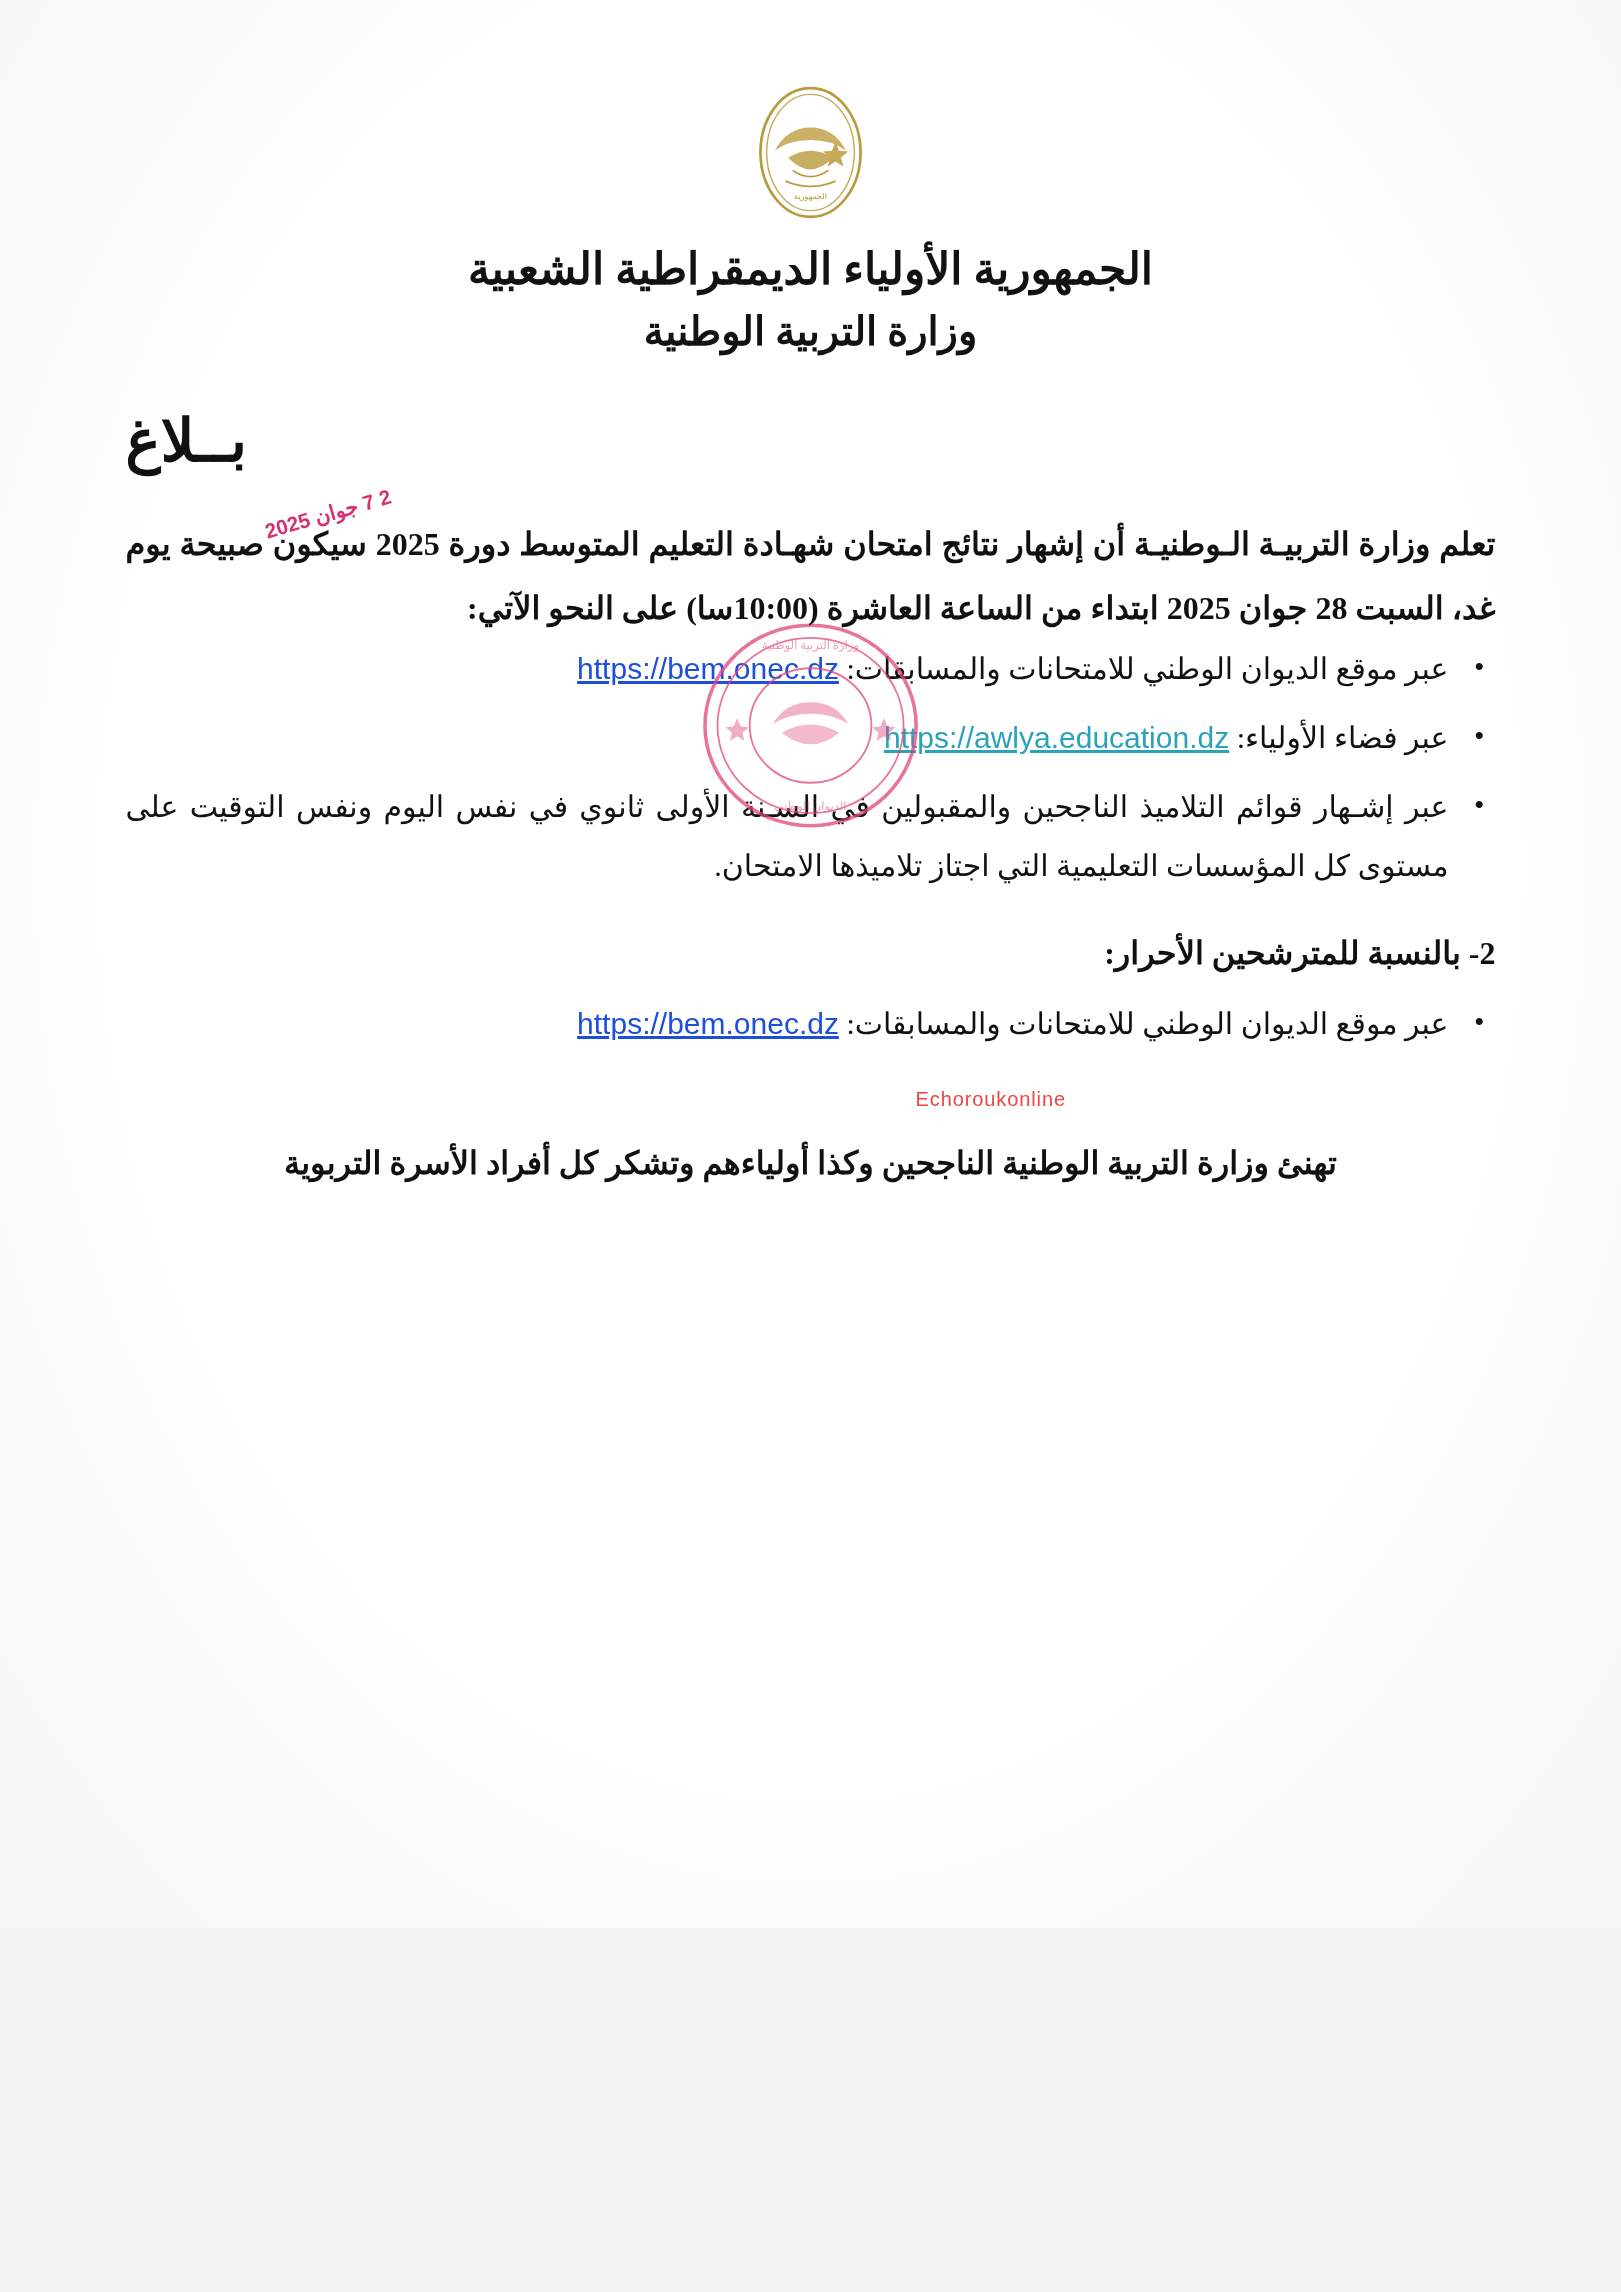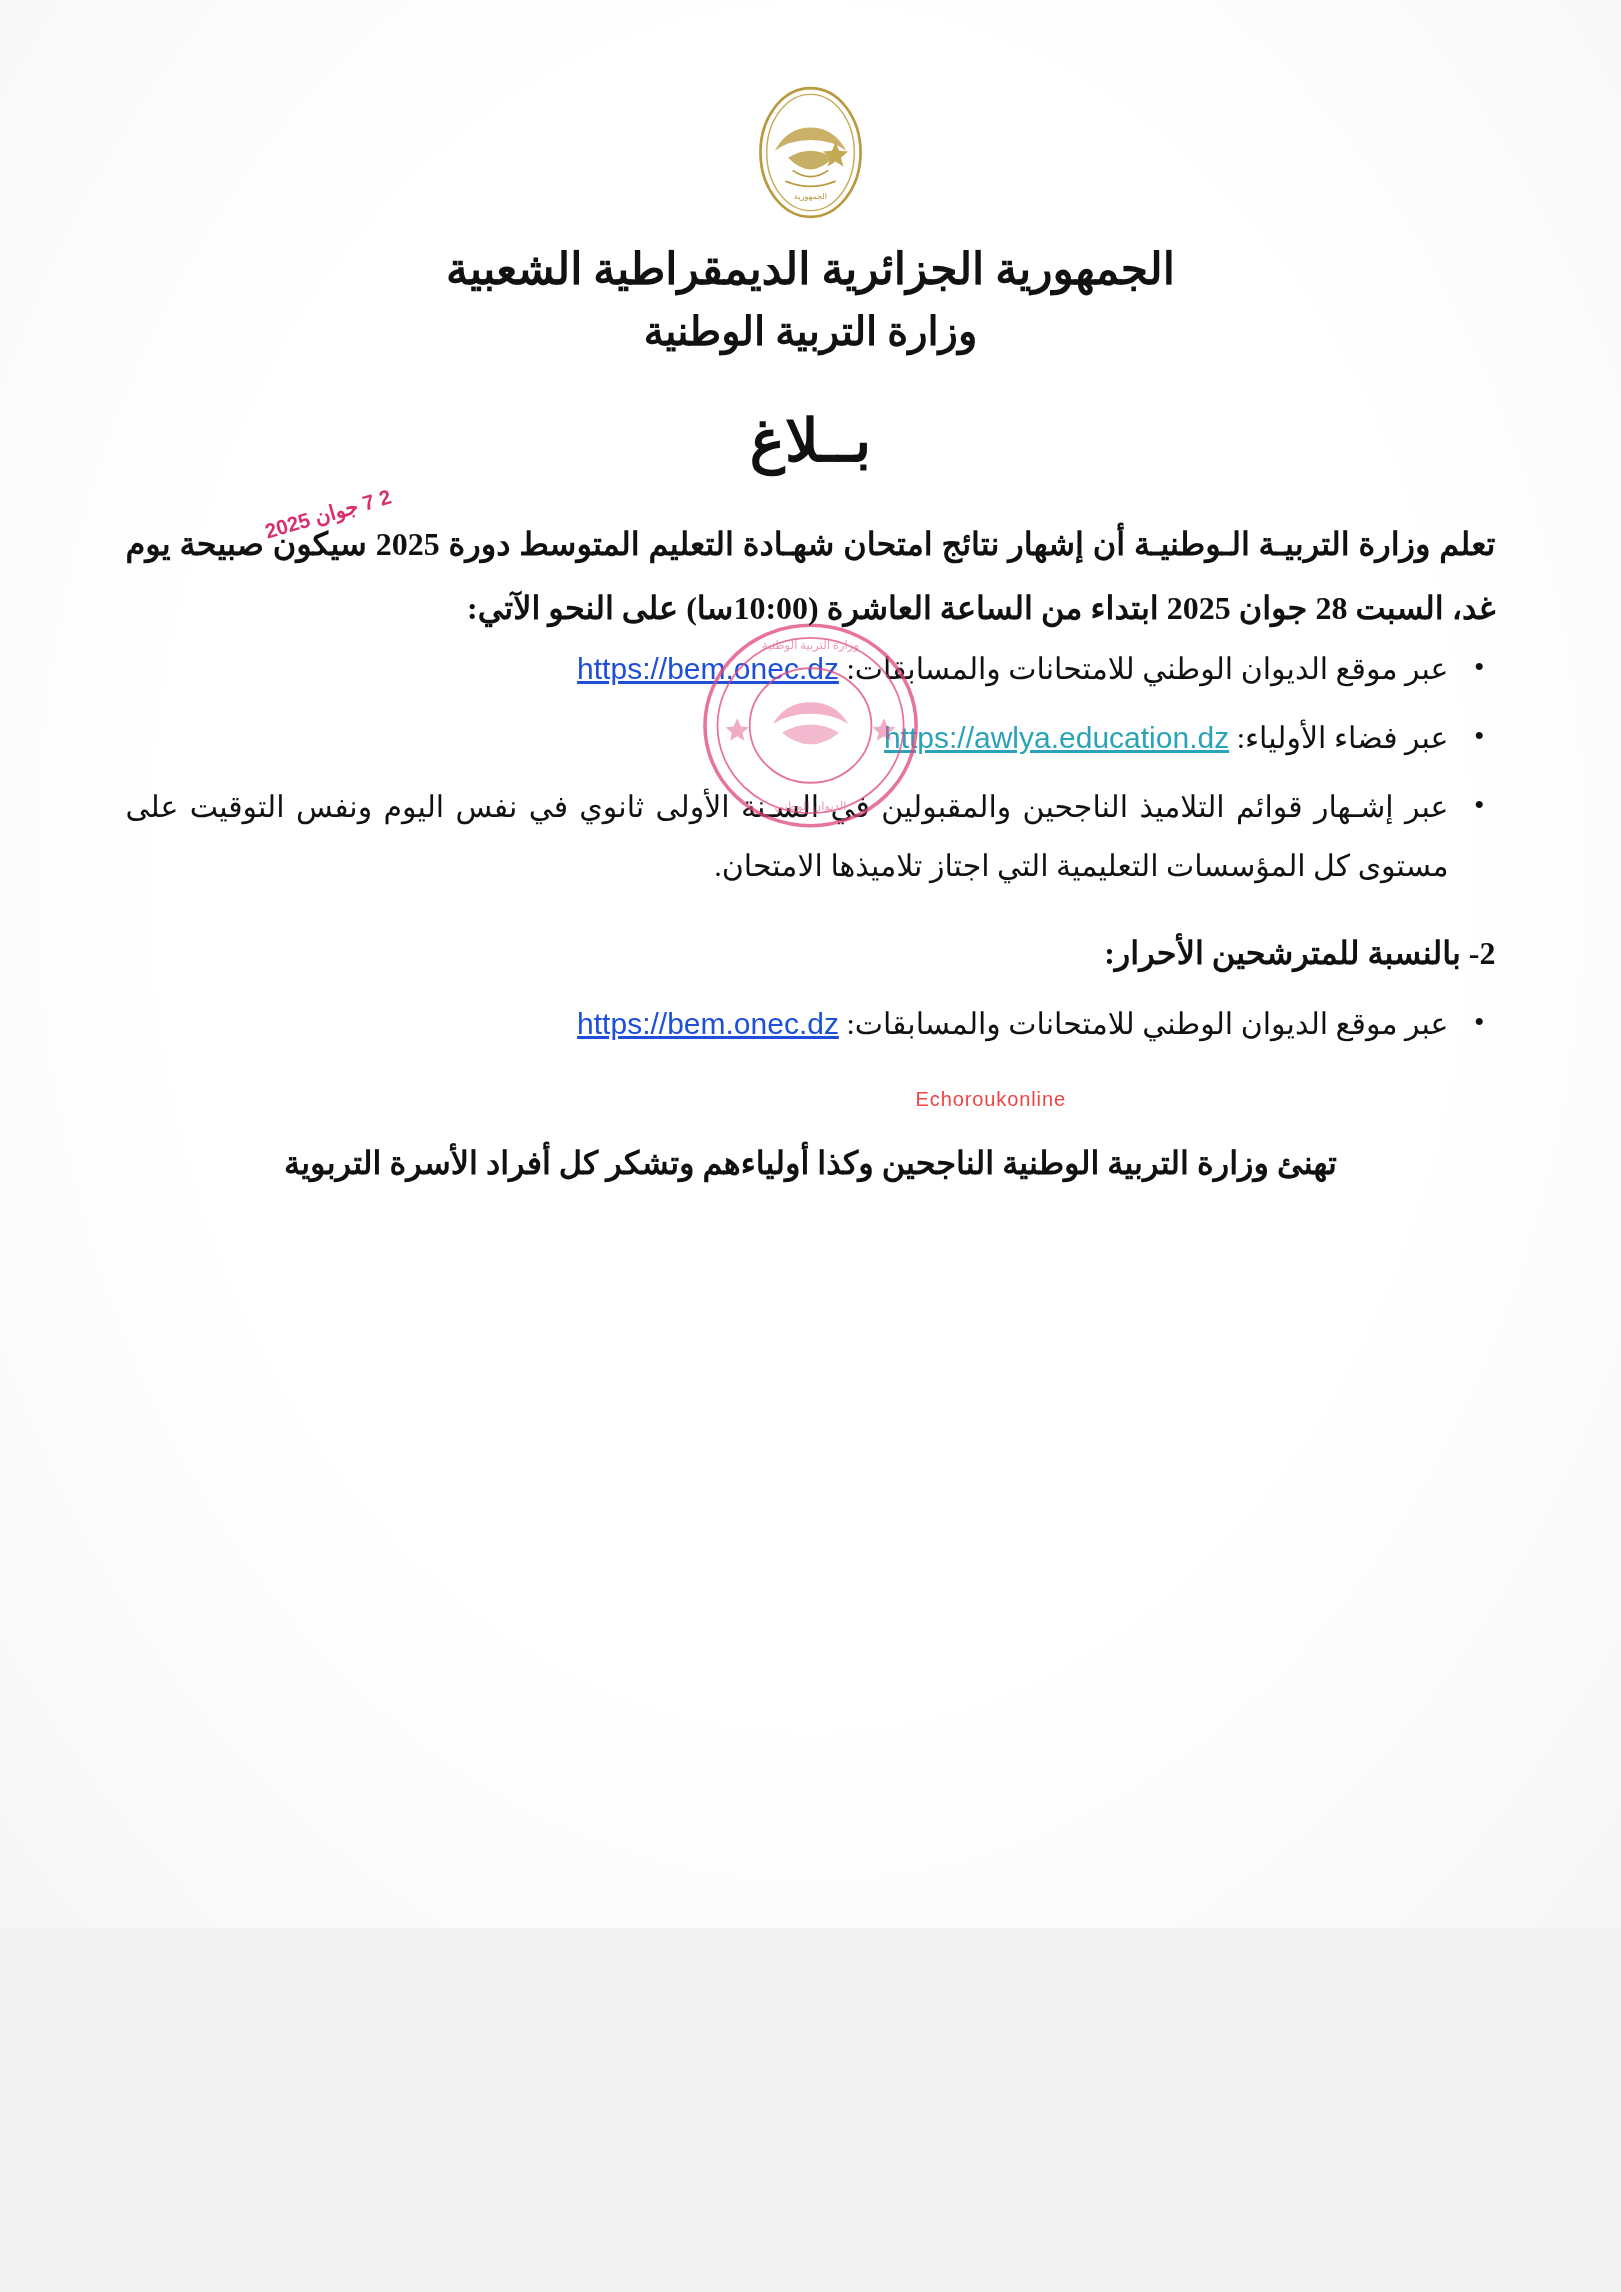--- a/index.html
+++ b/index.html
@@ -56,21 +56,21 @@
     font-size: 44px;
     line-height: 1.35;
     margin: 9px 0 5.4px;
   }
   .ministry-line {
     font-size: 40px;
     line-height: 1.35;
     margin: 0 0 9px;
   }
   .balagh {
-    text-align: center;
+    text-align: left;
     font-size: 59px;
     font-weight: bold;
     letter-spacing: 3.6px;
     margin: 47px 0 36px;
     position: relative;
     z-index: 3;
   }
 
   
   .stamp-round {
@@ -190,21 +190,21 @@
           <path d="M55 86 q25 -16 50 0 q-25 26 -50 0 z" fill="#b99a3e" opacity="0.8"></path>
           <path d="M96 56 a22 22 0 1 0 0 44 a18 18 0 1 1 0 -44 z" fill="#c6a955"></path>
           <path d="M108 68 l4 10 l10 1 l-8 7 l3 10 l-9 -6 l-9 6 l3 -10 l-8 -7 l10 -1 z" fill="#c6a955"></path>
           <path d="M60 100 q20 14 40 0" fill="none" stroke="#b99a3e" stroke-width="2"></path>
           <path d="M52 112 q28 12 56 0" fill="none" stroke="#b99a3e" stroke-width="2"></path>
           <text x="80" y="132" font-size="9" fill="#b99a3e" text-anchor="middle" font-family="Liberation Serif, serif">الجمهورية</text>
         </svg>
       </div>
     </div>
 
-    <div class="republic-line">الجمهورية الجزائرية الديمقراطية الشعبية</div>
+    <div class="republic-line">الجمهورية الأولياء الديمقراطية الشعبية</div>
     <div class="ministry-line">وزارة التربية الوطنية</div>
 
     <div class="stamp-round">
       <svg viewBox="0 0 285 240" width="255" height="215" aria-hidden="true">
         <ellipse cx="142" cy="120" rx="118" ry="112" fill="none" stroke="#e0457f" stroke-width="4"></ellipse>
         <ellipse cx="142" cy="120" rx="104" ry="98" fill="none" stroke="#e0457f" stroke-width="2"></ellipse>
         <ellipse cx="142" cy="120" rx="68" ry="64" fill="none" stroke="#e0457f" stroke-width="2"></ellipse>
         <path d="M100 118 q14 -24 42 -24 q28 0 42 24 q-18 -11 -42 -11 q-24 0 -42 11 z" fill="#e0457f" opacity="0.55"></path>
         <path d="M110 128 q32 -18 64 0 q-32 26 -64 0 z" fill="#e0457f" opacity="0.5"></path>
         <path d="M170 96 a22 22 0 1 0 0 44 a18 18 0 1 1 0 -44 z" fill="#e0457f" opacity="0.55"></path>

